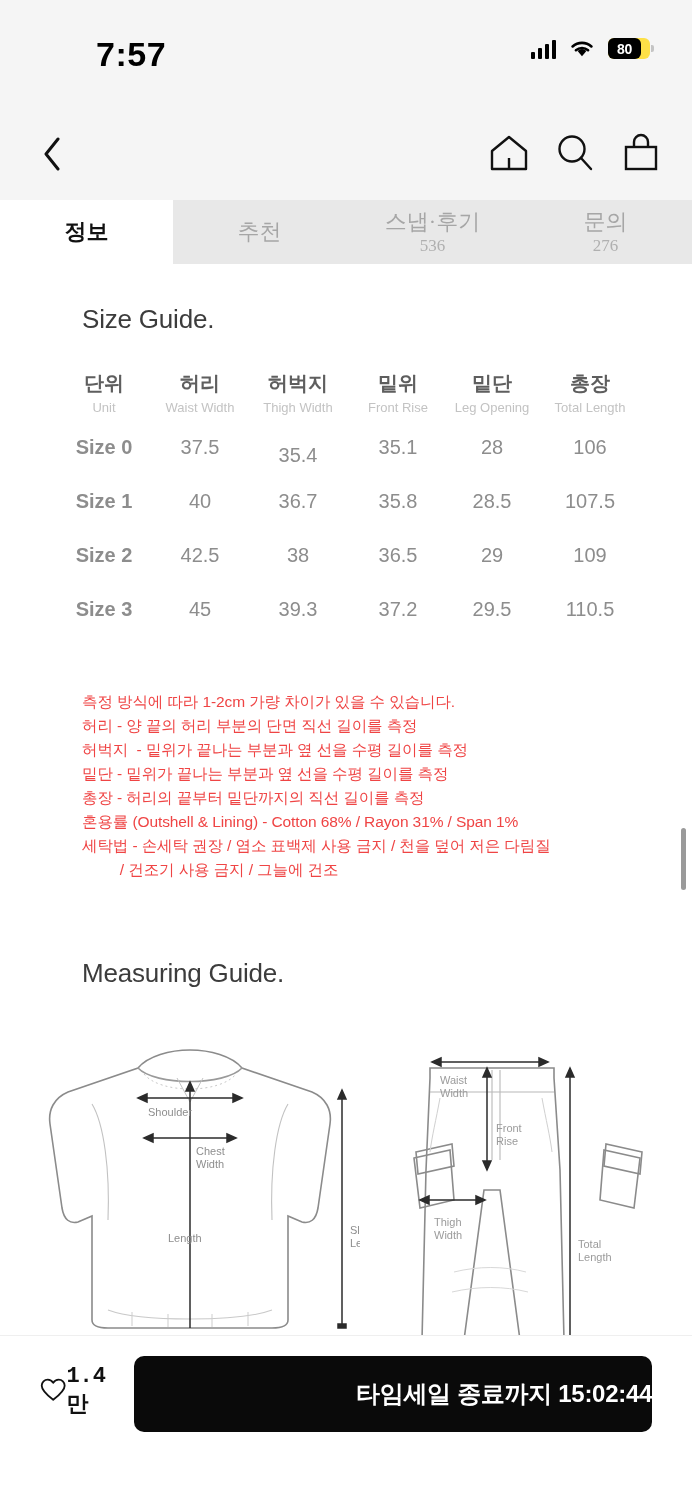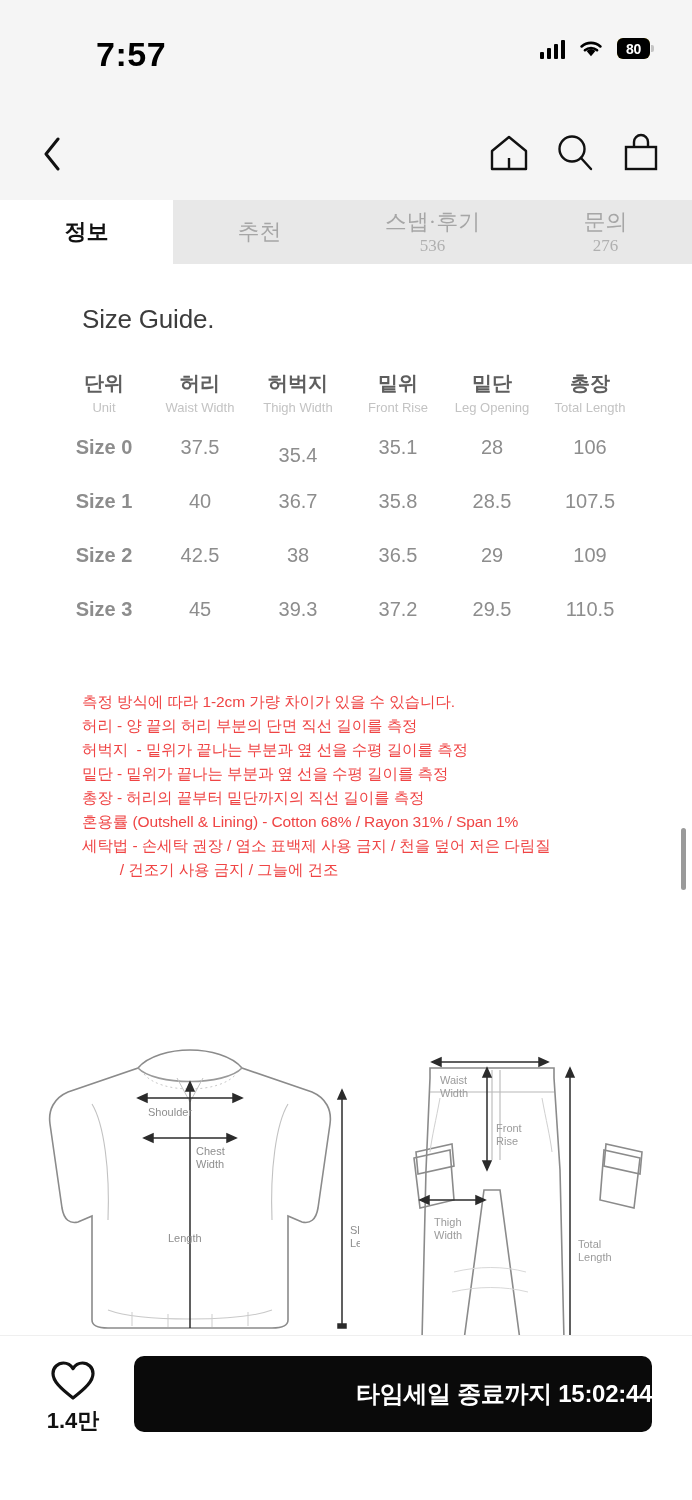--- a/index.html
+++ b/index.html
@@ -21,21 +21,21 @@
   }
   .status-right {
     position:absolute; right:42px; top:38px;
     display:flex; align-items:center; gap:13px;
   }
   .sig { display:flex; align-items:flex-end; gap:3px; height:20px; }
   .sig i { display:block; width:4px; background:#000; border-radius:1px; }
   .sig i:nth-child(1){height:7px;} .sig i:nth-child(2){height:11px;}
   .sig i:nth-child(3){height:15px;} .sig i:nth-child(4){height:19px;}
   .batt {
-    position:relative; width:33px; height:21px; border-radius:6px;
+    position:relative; width:42px; height:21px; border-radius:6px;
     background:#fde047;
   }
   .batt .fill {
     position:absolute; left:0; top:0; height:21px; width:33px;
     background:#000; border-radius:6px;
     color:#fff; font-size:14px; font-weight:700;
     display:flex; align-items:center; justify-content:center;
     letter-spacing:-0.3px;
   }
   .batt .nub {
@@ -113,21 +113,21 @@
   
   .diagrams { position:absolute; left:0; top:756px; width:692px; height:320px; }
 
   
   .bottombar {
     position:absolute; top:1335px; left:0; width:692px; height:165px;
     background:#fff; border-top:1px solid #efefef;
   }
   .like {
     position:absolute; left:40px; top:24px; width:66px;
-    display:flex; flex-direction:column; align-items:center;
+    display:flex; align-items:center;font-family:Liberation Mono, monospace;
   }
   .like .cnt { font-size:22px; color:#111; font-weight:600; margin-top:4px; }
   .cta {
     position:absolute; left:134px; top:20px; width:518px; height:76px;
     background:#0a0a0a; border-radius:10px;
     display:flex; align-items:center; justify-content:flex-end;
     color:#fff; font-size:24px; font-weight:600; letter-spacing:-0.3px;
   }
 </style>
 </head>
@@ -272,20 +272,21 @@
         <p>허벅지  - 밑위가 끝나는 부분과 옆 선을 수평 길이를 측정</p>
         <p>밑단 - 밑위가 끝나는 부분과 옆 선을 수평 길이를 측정</p>
         <p>총장 - 허리의 끝부터 밑단까지의 직선 길이를 측정</p>
         <p>혼용률 (Outshell &amp; Lining) - Cotton 68% / Rayon 31% / Span 1%</p>
         <p>세탁법 - 손세탁 권장 / 염소 표백제 사용 금지 / 천을 덮어 저은 다림질</p>
         <p>         / 건조기 사용 금지 / 그늘에 건조</p>
       </div>
 
     <div class="scrollbar"></div>
 
+    <div class="h-title" id="measuringTitle">Measuring Guide.</div>
 
     <div class="diagrams">
 
       <svg width="340" height="320" viewBox="0 0 340 320" style="position:absolute;left:20px;top:0;">
         <g fill="none" stroke="#8b8b8b" stroke-width="1.6">
           <path d="M118 48 C128 36 150 30 170 30 C190 30 212 36 222 48
                    L292 72 C306 78 312 90 310 104 L298 188
                    C296 200 290 204 282 202 L268 196
                    L268 300 C268 306 262 308 252 308 L88 308
                    C78 308 72 306 72 300 L72 196 L58 202

